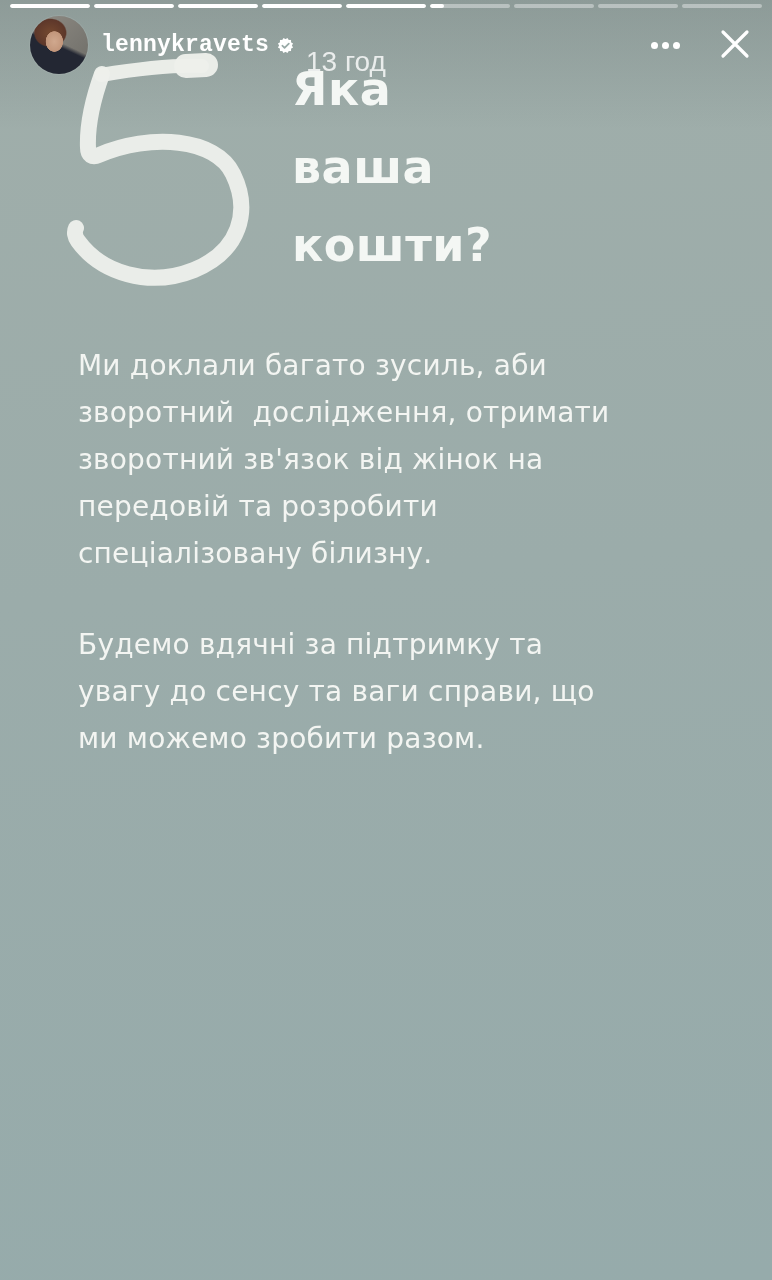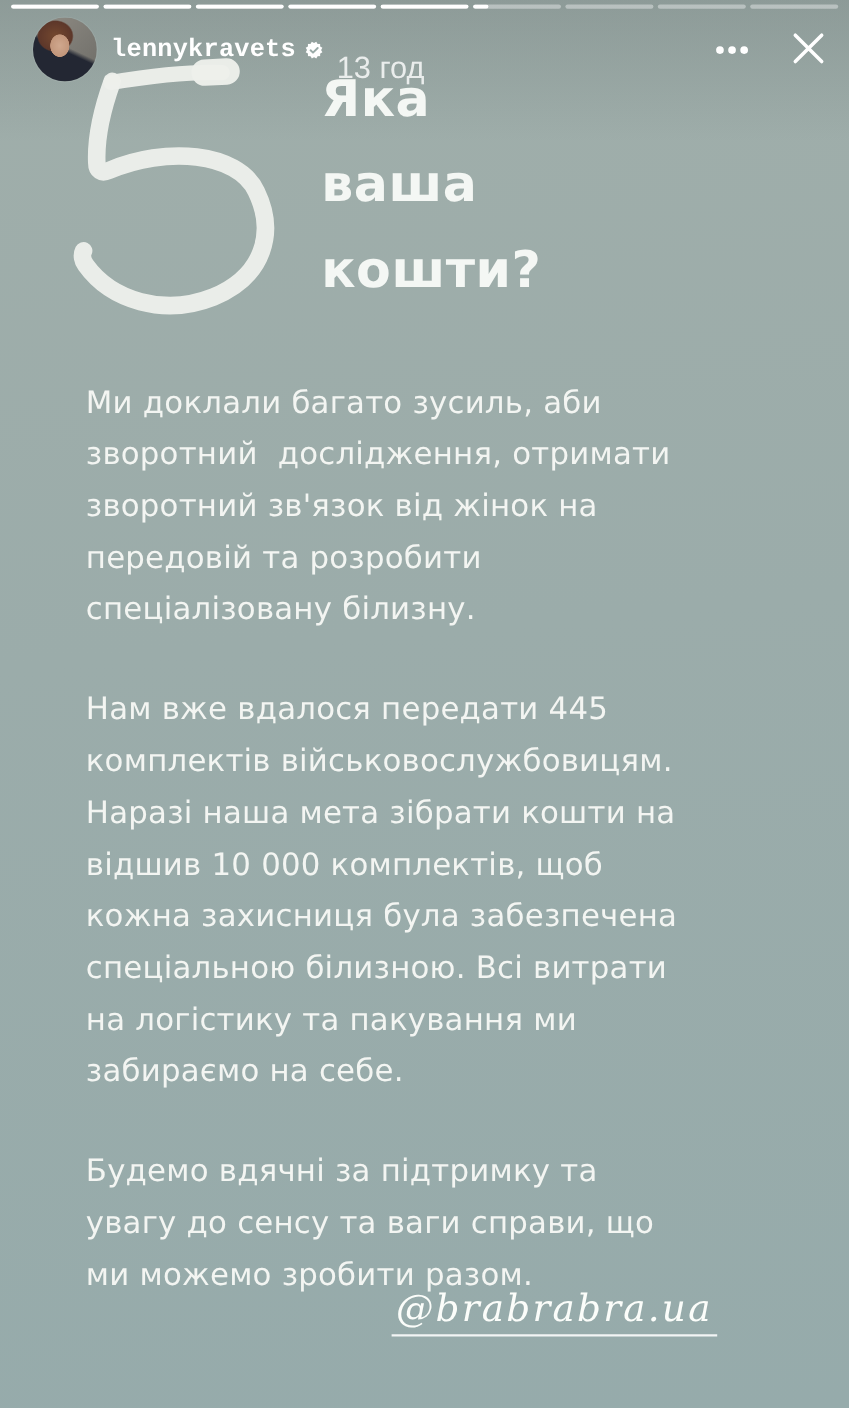--- a/index.html
+++ b/index.html
@@ -157,27 +157,18 @@
   <div class="headline">Яка
 ваша
 кошти?</div>
 
   <div class="body-text">
     <p>Ми доклали багато зусиль, аби
 зворотний  дослідження, отримати
 зворотний зв'язок від жінок на
 передовій та розробити
 спеціалізовану білизну.</p>
-    <p>Нам вже вдалося передати 445
-комплектів військовослужбовицям.
-Наразі наша мета зібрати кошти на
-відшив 10 000 комплектів, щоб
-кожна захисниця була забезпечена
-спеціальною білизною. Всі витрати
-на логістику та пакування ми
-забираємо на себе.</p>
     <p>Будемо вдячні за підтримку та
 увагу до сенсу та ваги справи, що
 ми можемо зробити разом.</p>
   </div>
 
-  <div class="handle">@brabrabra.ua</div>
 </div>
 
 </body></html>

